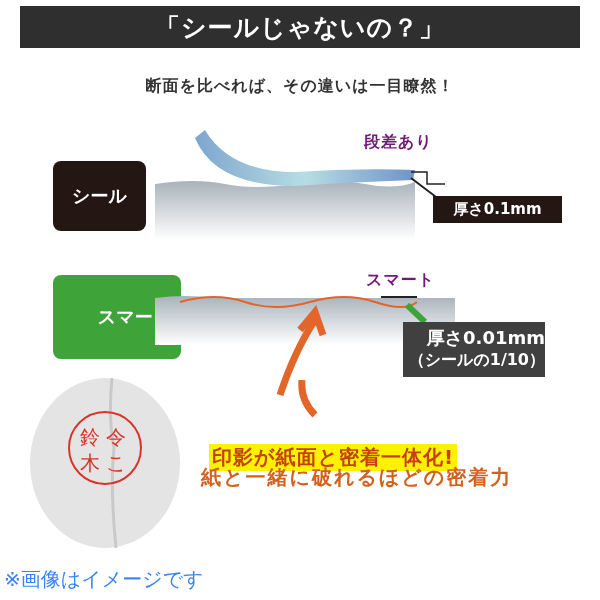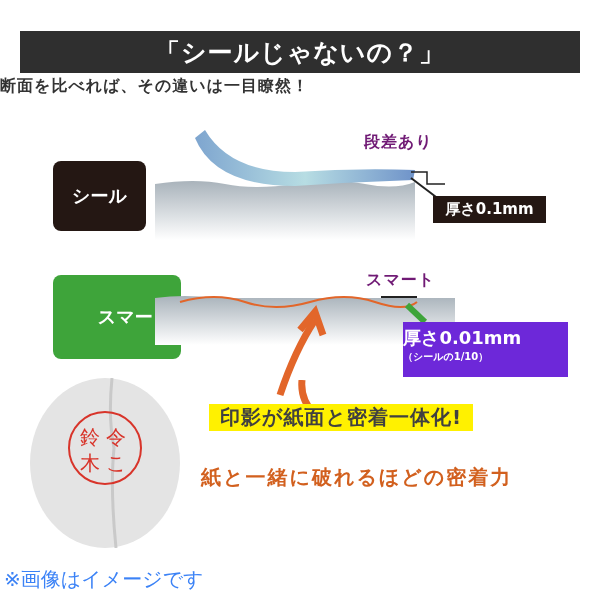--- a/index.html
+++ b/index.html
@@ -1,29 +1,29 @@
 <!DOCTYPE html>
 <html><head>
 <meta charset="utf-8">
 <style>
   html,body{margin:0;padding:0;}
   body{width:600px;height:600px;background:#fff;position:relative;overflow:hidden;font-family:"DejaVu Sans",sans-serif;}
-  .title-bar{position:absolute;left:20px;top:6px;width:560px;height:42px;background:#2f2f2f;color:#fff;font-size:25px;font-weight:bold;display:flex;align-items:center;justify-content:center;letter-spacing:1px;margin-top:25px;}
-  .subtitle{position:absolute;left:0;top:76px;width:600px;font-size:16px;font-weight:bold;color:#333;letter-spacing:1px;}
+  .title-bar{position:absolute;left:20px;top:6px;width:560px;height:42px;background:#2f2f2f;color:#fff;font-size:25px;font-weight:bold;display:flex;align-items:center;justify-content:center;letter-spacing:1px;}
+  .subtitle{position:absolute;left:0;top:76px;width:600px;text-align:center;font-size:16px;font-weight:bold;color:#333;letter-spacing:1px;}
   .label-box{position:absolute;border-radius:8px;color:#fff;font-weight:bold;display:flex;align-items:center;justify-content:center;text-align:center;line-height:1.2;}
   .seal-label{left:53px;top:161px;width:93px;height:70px;background:#241713;font-size:18px;}
   .smart-label{left:53px;top:275px;width:93px;height:84px;background:#3ea43a;font-size:18px;padding-left:35px;}
   .paper{position:absolute;}
   .callout{position:absolute;font-size:16px;color:#701a75;font-weight:bold;letter-spacing:1px;}
-  .tag-dark{position:absolute;left:433px;top:196px;width:113px;height:27px;background:#241713;color:#fff;font-size:15px;font-weight:bold;display:flex;align-items:center;justify-content:center;}
-  .tag-green{position:absolute;left:403px;top:322px;width:165px;height:55px;background:#6d28d9;color:#fff;font-weight:bold;text-align:left;}
+  .tag-dark{position:absolute;left:433px;top:196px;width:129px;height:27px;background:#241713;color:#fff;font-size:15px;font-weight:bold;display:flex;align-items:center;justify-content:center;}
+  .tag-green{position:absolute;left:403px;top:322px;width:142px;height:55px;background:#404040;color:#fff;font-weight:bold;text-align:right;}
   .tag-green .l1{font-size:18px;margin-top:4px;}
-  .tag-green .l2{font-size:10px;}
+  .tag-green .l2{font-size:16px;}
   .stamp-circle{position:absolute;left:30px;top:378px;width:150px;height:170px;border-radius:50%;background:#e4e4e4;}
-  .hl{position:absolute;left:209px;top:404px;background:#fff100;color:#404040;font-size:20px;font-weight:bold;padding:0 11px;letter-spacing:1px;}
+  .hl{position:absolute;left:209px;top:444px;background:#fff100;color:#c2410c;font-size:20px;font-weight:bold;padding:0 3px;letter-spacing:1px;}
   .line2{position:absolute;left:201px;top:464px;color:#d2601e;font-size:20px;font-weight:bold;letter-spacing:2px;}
   .note{position:absolute;left:4px;top:566px;font-size:20px;color:#3b82f6;}
 </style>
 </head>
 <body>
 
 <div class="title-bar">
   <span>「シールじゃないの？」</span>
 </div>
 

